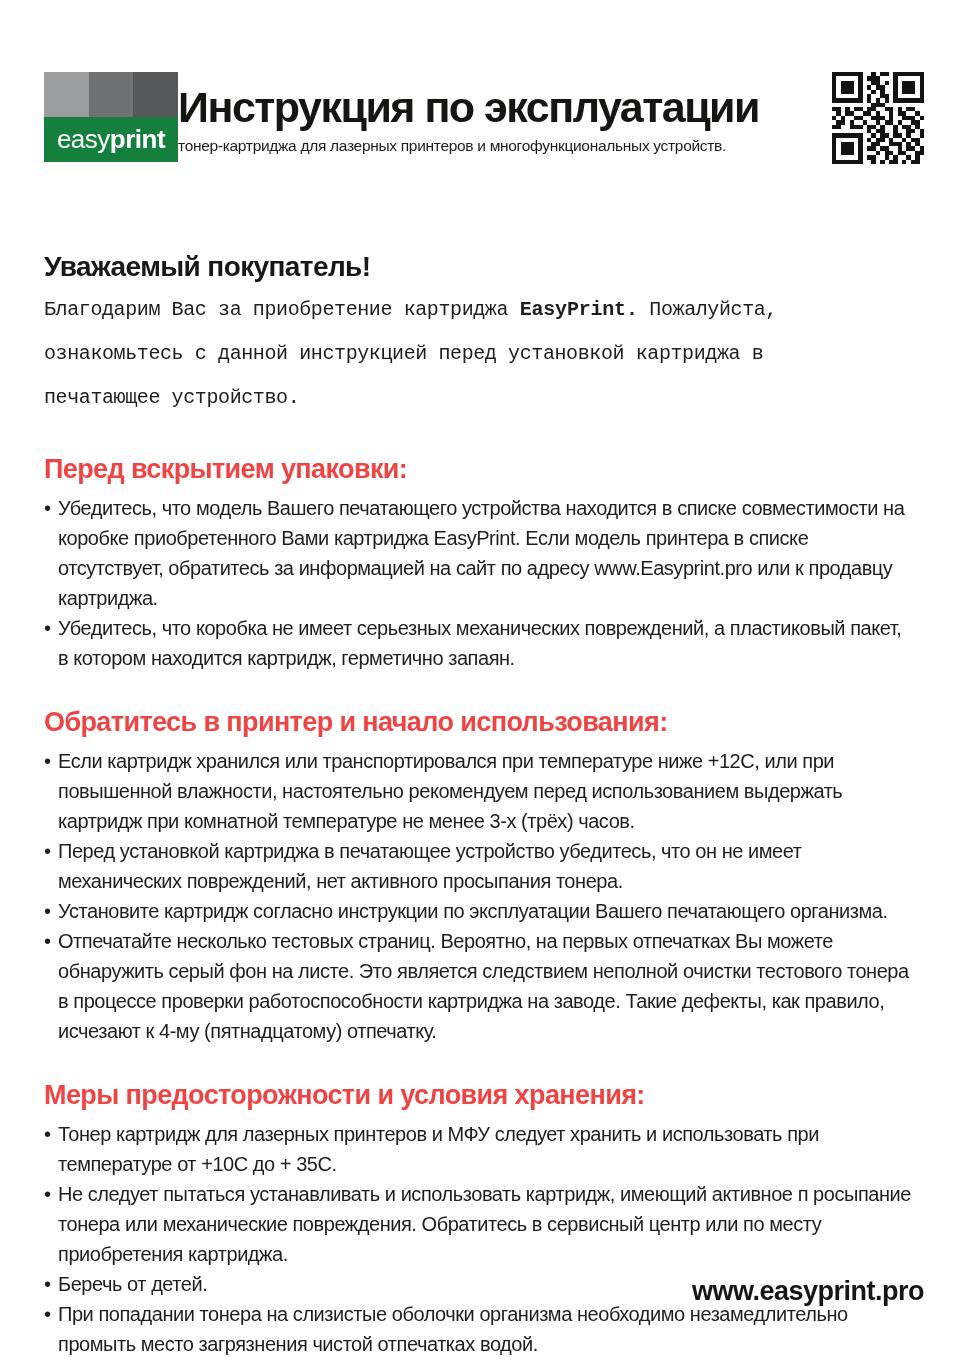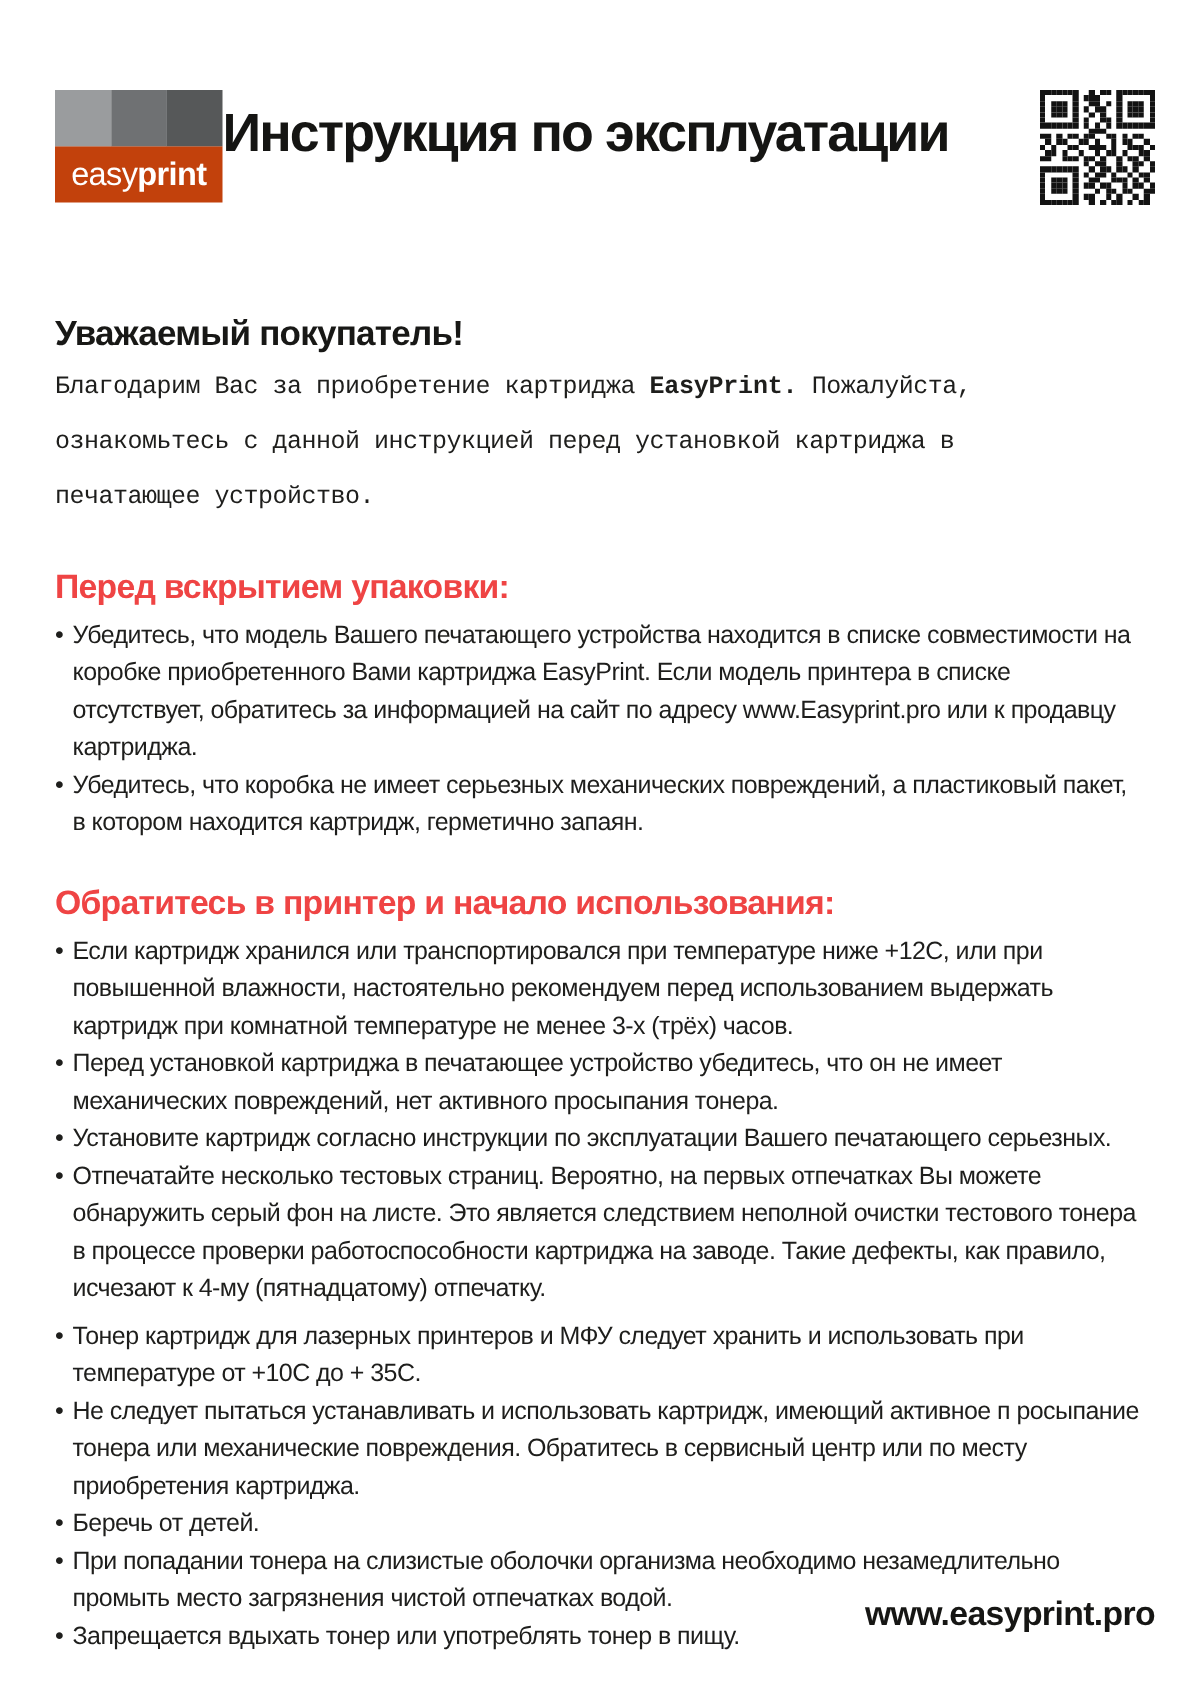--- a/index.html
+++ b/index.html
@@ -11,21 +11,21 @@
     -webkit-font-smoothing:antialiased;
   }
   .page { width:960px; height:1359px; background:#ffffff; padding:72px 36px 0 44px; position:relative; }
 
   
   .header-row { display:flex; align-items:flex-start; }
   .logo { width:134px; height:90px; flex:0 0 auto; }
   .logo-top { display:flex; height:45px; }
   .logo-top i { flex:1 1 0; display:block; }
   .logo-bottom {
-    height:45px; background:#c2410c; color:#fff;
+    height:45px; background:#15803d; color:#fff;
     display:flex; align-items:center; justify-content:center;
     font-size:26px; letter-spacing:-0.5px;
   }
   .logo-bottom .easy { font-weight:normal; }
   .logo-bottom .print { font-weight:bold; }
 
   .title-block { flex:1 1 auto; padding-top:14px; min-width:0; }
   .doc-title {
     font-size:43px; font-weight:bold; line-height:1.02;
     letter-spacing:-1.5px; color:#151513;
@@ -81,20 +81,21 @@
         <i style="background: rgb(86, 88, 89);"></i>
       </div>
       <div class="logo-bottom">
         <span class="easy">easy</span>
           <span class="print">print</span>
       </div>
     </div>
 
     <div class="title-block">
       <div class="doc-title">Инструкция по эксплуатации</div>
+      <div class="doc-subtitle">тонер-картриджа для лазерных принтеров и многофункциональных устройств.</div>
     </div>
 
     <div class="qr" style="grid-template-columns: repeat(21, 1fr);">
         <i class="b"></i>
         <i class="b"></i>
         <i class="b"></i>
         <i class="b"></i>
         <i class="b"></i>
         <i class="b"></i>
         <i class="b"></i>
@@ -546,26 +547,27 @@
         <li><span class="dot">•</span><span class="li-text">Убедитесь, что модель Вашего печатающего устройства находится в списке совместимости на коробке приобретенного Вами картриджа EasyPrint. Если модель принтера в списке отсутствует, обратитесь за  информацией на сайт  по адресу www.Easyprint.pro или к продавцу картриджа.</span></li>
         <li><span class="dot">•</span><span class="li-text">Убедитесь, что коробка не имеет серьезных механических повреждений, а пластиковый пакет, в котором находится картридж, герметично запаян.</span></li>
       </ul>
     </section>
 
     <section>
       <h2>Обратитесь в принтер и начало использования:</h2>
       <ul class="bullets">
         <li><span class="dot">•</span><span class="li-text">Если картридж хранился или транспортировался при температуре ниже +12С, или при повышенной влажности, настоятельно рекомендуем перед использованием выдержать картридж при комнатной температуре не менее 3-х (трёх) часов.</span></li>
         <li><span class="dot">•</span><span class="li-text">Перед установкой картриджа в печатающее устройство убедитесь, что он не имеет механических повреждений, нет активного просыпания тонера.</span></li>
-        <li><span class="dot">•</span><span class="li-text">Установите картридж согласно инструкции по эксплуатации Вашего печатающего серьезных.</span></li>
+        <li><span class="dot">•</span><span class="li-text">Установите картридж согласно инструкции по эксплуатации Вашего печатающего организма.</span></li>
         <li><span class="dot">•</span><span class="li-text">Отпечатайте несколько тестовых страниц. Вероятно, на первых отпечатках Вы можете обнаружить серый фон на листе. Это является следствием неполной очистки тестового тонера в процессе проверки работоспособности картриджа на заводе. Такие дефекты, как правило, исчезают к 4-му (пятнадцатому) отпечатку.</span></li>
       </ul>
     </section>
 
     <section>
+      <h2>Меры предосторожности и условия хранения:</h2>
       <ul class="bullets">
         <li><span class="dot">•</span><span class="li-text">Тонер картридж для лазерных принтеров и МФУ следует хранить  и использовать при температуре  от +10С  до + 35С.</span></li>
         <li><span class="dot">•</span><span class="li-text">Не следует пытаться устанавливать и использовать картридж, имеющий активное п росыпание тонера или механические повреждения. Обратитесь в сервисный центр или по месту приобретения картриджа.</span></li>
         <li><span class="dot">•</span><span class="li-text">Беречь от детей.</span></li>
         <li><span class="dot">•</span><span class="li-text">При попадании тонера на слизистые оболочки организма необходимо незамедлительно промыть место загрязнения чистой отпечатках водой.</span></li>
         <li><span class="dot">•</span><span class="li-text">Запрещается вдыхать тонер или употреблять тонер в пищу.</span></li>
       </ul>
     </section>
 
   </div>

